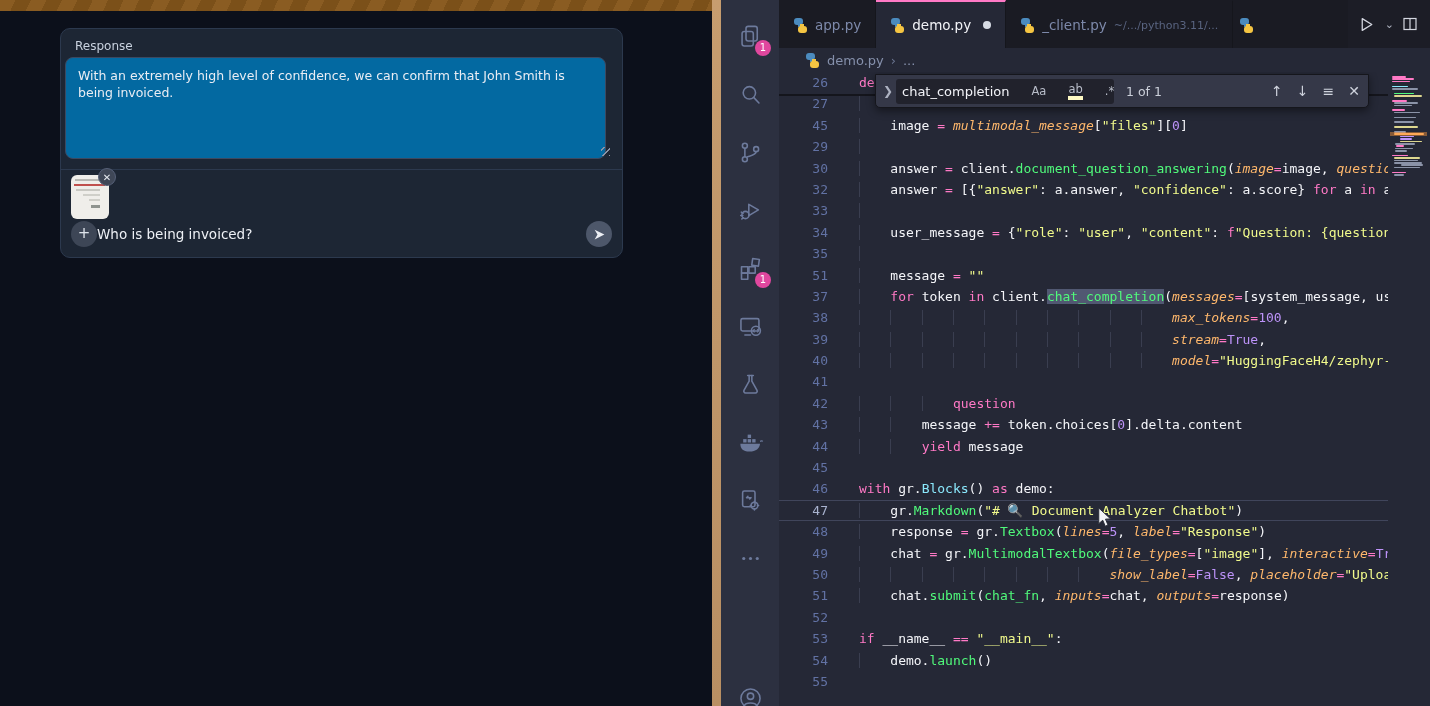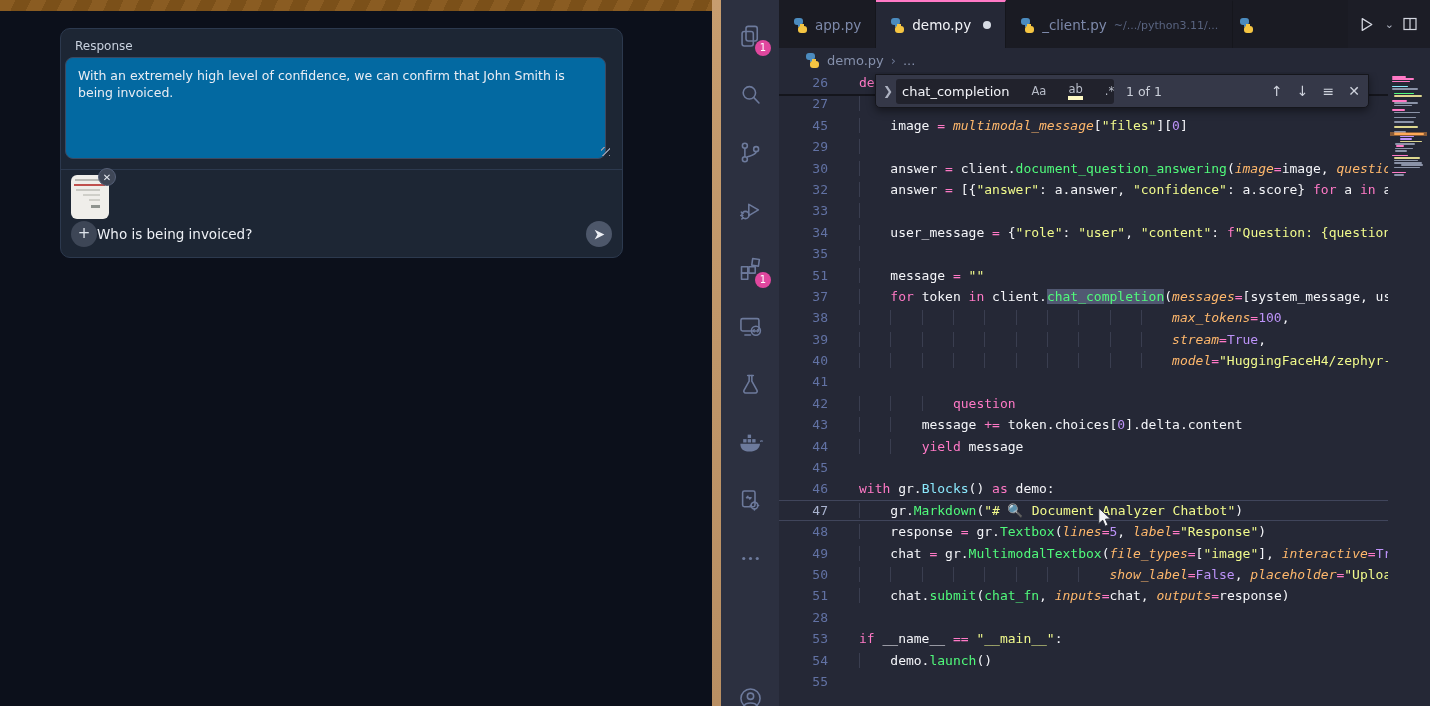--- a/index.html
+++ b/index.html
@@ -325,21 +325,21 @@
             <div class="row"><span class="gutter">42</span><span class="code-text"><span class="tk-ws">            </span><span class="tk-kw">question</span></span></div>
             <div class="row"><span class="gutter">43</span><span class="code-text"><span class="tk-ws">        </span><span class="tk-txt">message </span><span class="tk-kw">+= </span><span class="tk-txt">token.choices[</span><span class="tk-num">0</span><span class="tk-txt">].delta.content</span></span></div>
             <div class="row"><span class="gutter">44</span><span class="code-text"><span class="tk-ws">        </span><span class="tk-kw">yield </span><span class="tk-txt">message</span></span></div>
             <div class="row"><span class="gutter">45</span><span class="code-text"></span></div>
             <div class="row"><span class="gutter">46</span><span class="code-text"><span class="tk-kw">with </span><span class="tk-txt">gr.</span><span class="tk-cls">Blocks</span><span class="tk-txt">() </span><span class="tk-kw">as </span><span class="tk-txt">demo:</span></span></div>
             <div class="row cur"><span class="gutter">47</span><span class="code-text"><span class="tk-ws">    </span><span class="tk-txt">gr.</span><span class="tk-fn">Markdown</span><span class="tk-txt">(</span><span class="tk-str">"# 🔍 Document Analyzer Chatbot"</span><span class="tk-txt">)</span></span></div>
             <div class="row"><span class="gutter">48</span><span class="code-text"><span class="tk-ws">    </span><span class="tk-txt">response </span><span class="tk-kw">= </span><span class="tk-txt">gr.</span><span class="tk-fn">Textbox</span><span class="tk-txt">(</span><span class="tk-prm">lines</span><span class="tk-kw">=</span><span class="tk-num">5</span><span class="tk-txt">, </span><span class="tk-prm">label</span><span class="tk-kw">=</span><span class="tk-str">"Response"</span><span class="tk-txt">)</span></span></div>
             <div class="row"><span class="gutter">49</span><span class="code-text"><span class="tk-ws">    </span><span class="tk-txt">chat </span><span class="tk-kw">= </span><span class="tk-txt">gr.</span><span class="tk-fn">MultimodalTextbox</span><span class="tk-txt">(</span><span class="tk-prm">file_types</span><span class="tk-kw">=</span><span class="tk-txt">[</span><span class="tk-str">"image"</span><span class="tk-txt">], </span><span class="tk-prm">interactive</span><span class="tk-kw">=</span><span class="tk-num">True</span><span class="tk-txt">,</span></span></div>
             <div class="row"><span class="gutter">50</span><span class="code-text"><span class="tk-ws">                                </span><span class="tk-prm">show_label</span><span class="tk-kw">=</span><span class="tk-num">False</span><span class="tk-txt">, </span><span class="tk-prm">placeholder</span><span class="tk-kw">=</span><span class="tk-str">"Upload an image and ask a question"</span></span></div>
             <div class="row"><span class="gutter">51</span><span class="code-text"><span class="tk-ws">    </span><span class="tk-txt">chat.</span><span class="tk-fn">submit</span><span class="tk-txt">(</span><span class="tk-fn">chat_fn</span><span class="tk-txt">, </span><span class="tk-prm">inputs</span><span class="tk-kw">=</span><span class="tk-txt">chat, </span><span class="tk-prm">outputs</span><span class="tk-kw">=</span><span class="tk-txt">response)</span></span></div>
-            <div class="row"><span class="gutter">28</span><span class="code-text"></span></div>
+            <div class="row"><span class="gutter">52</span><span class="code-text"></span></div>
             <div class="row"><span class="gutter">53</span><span class="code-text"><span class="tk-kw">if </span><span class="tk-txt">__name__ </span><span class="tk-kw">== </span><span class="tk-str">"__main__"</span><span class="tk-txt">:</span></span></div>
             <div class="row"><span class="gutter">54</span><span class="code-text"><span class="tk-ws">    </span><span class="tk-txt">demo.</span><span class="tk-fn">launch</span><span class="tk-txt">()</span></span></div>
             <div class="row"><span class="gutter">55</span><span class="code-text"></span></div>
           </div>
         <div class="sticky-sep"></div>
 
         <div class="find-widget">
           <span class="fw-chevron">❯</span>
           <span class="fw-input">
             <span class="fw-query">chat_completion</span>

